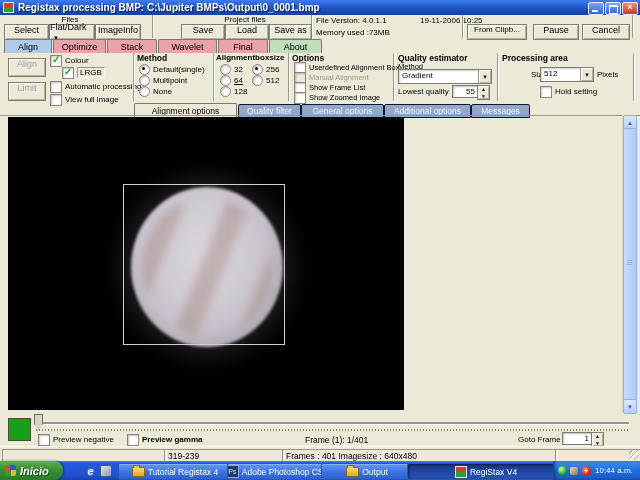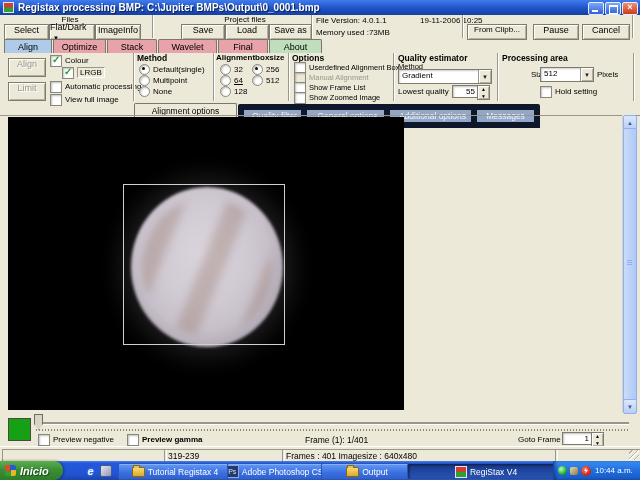--- a/index.html
+++ b/index.html
@@ -50,21 +50,21 @@
     box-shadow:inset 1px 1px 0 #fff,inset -1px -1px 0 #b4b0a0;}
   .spin span{flex:1;display:flex;align-items:center;justify-content:center;}
   .spin-up::before{content:"\25B2";font-size:5px;}
   .spin-down::before{content:"\25BC";font-size:5px;}
   .dd-arrow::before{content:"\25BC";font-size:6px;margin-left:3px;}
 
   
   .maintab{border:1px solid #7a766c;border-bottom:0;border-radius:2px 2px 0 0;display:flex;align-items:center;
     justify-content:center;font-size:9px;}
   .subtab{display:flex;align-items:center;justify-content:center;font-size:8.5px;white-space:nowrap;}
-  .subtab.inactive{background:#93a7c9;color:#f4f4fc;border:6px solid #0f172a;border-radius:2px 2px 0 0;text-align:right;}
+  .subtab.inactive{background:#93a7c9;color:#f4f4fc;border:1px solid #0f172a;border-radius:2px 2px 0 0;text-align:right;}
   .subtab.active{background:#ECE9D8;border:1px solid #7a766c;border-bottom:0;border-radius:2px 2px 0 0;}
 
   
   .imgblack{left:8px;top:117px;width:396px;height:293px;background:#000;overflow:hidden;}
   .planet{position:absolute;left:123px;top:70px;width:152px;height:160px;border-radius:50%;
     background:radial-gradient(ellipse at 47% 42%,#dad4dc 0%,#d0cad3 38%,#c7c0ca 58%,#b2abb5 72%,#837d87 83%,#3c383e 93%,#060606 100%);
     filter:blur(1.5px);box-shadow:0 0 22px 12px rgba(150,140,152,.18);}
   .planet .bands{position:absolute;inset:7%;border-radius:50%;
     background:repeating-linear-gradient(112deg,rgba(0,0,0,0) 0 16px,rgba(152,118,104,.35) 24px 38px,rgba(0,0,0,0) 46px 60px);
     filter:blur(3px);}

